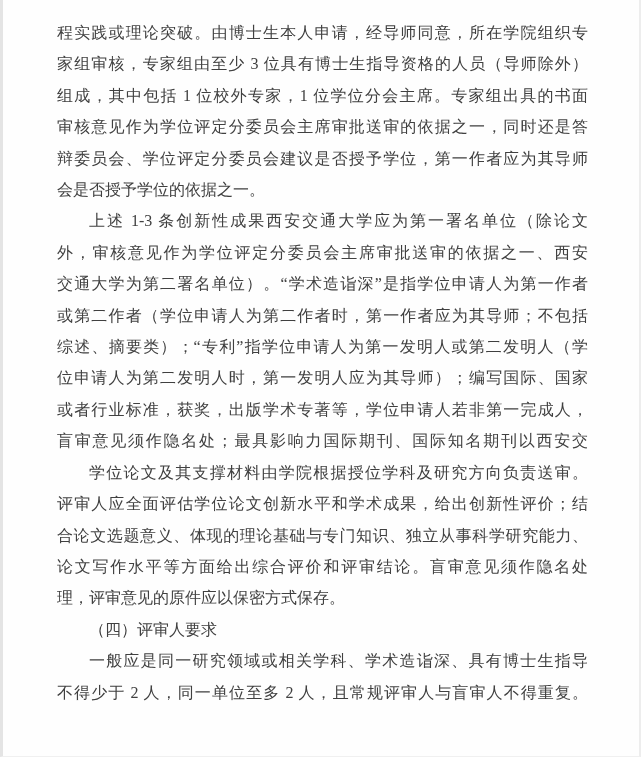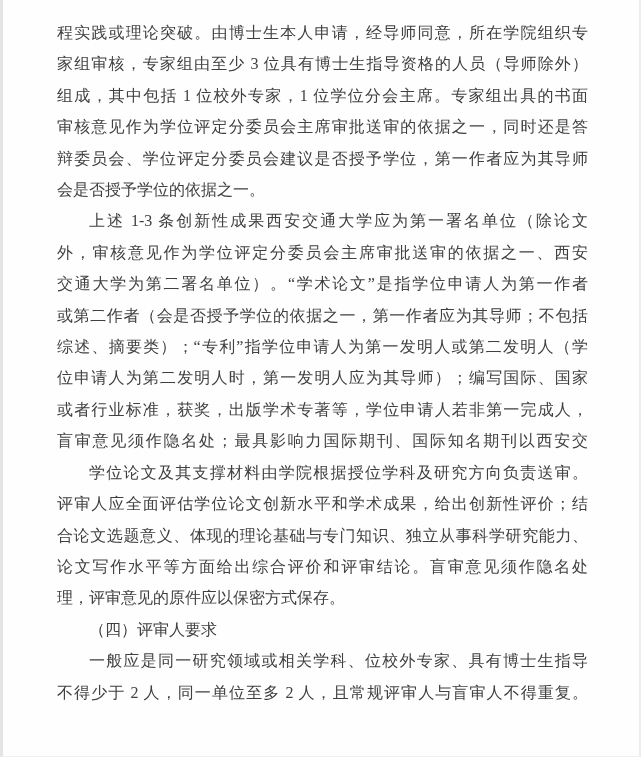--- a/index.html
+++ b/index.html
@@ -51,28 +51,28 @@
 <div class="page">
   <div class="textblock">
     <div class="ln j">程实践或理论突破。由博士生本人申请，经导师同意，所在学院组织专</div>
     <div class="ln j">家组审核，专家组由至少 3 位具有博士生指导资格的人员（导师除外）</div>
     <div class="ln j">组成，其中包括 1 位校外专家，1 位学位分会主席。专家组出具的书面</div>
     <div class="ln j">审核意见作为学位评定分委员会主席审批送审的依据之一，同时还是答</div>
     <div class="ln j">辩委员会、学位评定分委员会建议是否授予学位，第一作者应为其导师</div>
     <div class="ln end">会是否授予学位的依据之一。</div>
     <div class="ln j ind">上述 1-3 条创新性成果西安交通大学应为第一署名单位（除论文</div>
     <div class="ln j">外，审核意见作为学位评定分委员会主席审批送审的依据之一、西安</div>
-    <div class="ln j">交通大学为第二署名单位）。“学术论文”是指学位申请人为第一作者</div>
-    <div class="ln j">或第二作者（会是否授予学位的依据之一，第一作者应为其导师；不包括</div>
+    <div class="ln j">交通大学为第二署名单位）。“学术造诣深”是指学位申请人为第一作者</div>
+    <div class="ln j">或第二作者（学位申请人为第二作者时，第一作者应为其导师；不包括</div>
     <div class="ln j">综述、摘要类）；“专利”指学位申请人为第一发明人或第二发明人（学</div>
     <div class="ln j">位申请人为第二发明人时，第一发明人应为其导师）；编写国际、国家</div>
     <div class="ln j">或者行业标准，获奖，出版学术专著等，学位申请人若非第一完成人，</div>
     <div class="ln j">盲审意见须作隐名处；最具影响力国际期刊、国际知名期刊以西安交</div>
     <div class="ln j ind">学位论文及其支撑材料由学院根据授位学科及研究方向负责送审。</div>
     <div class="ln j">评审人应全面评估学位论文创新水平和学术成果，给出创新性评价；结</div>
     <div class="ln j">合论文选题意义、体现的理论基础与专门知识、独立从事科学研究能力、</div>
     <div class="ln j">论文写作水平等方面给出综合评价和评审结论。盲审意见须作隐名处</div>
     <div class="ln end">理，评审意见的原件应以保密方式保存。</div>
     <div class="ln end ind">（四）评审人要求</div>
-    <div class="ln j ind">一般应是同一研究领域或相关学科、位校外专家、具有博士生指导</div>
+    <div class="ln j ind">一般应是同一研究领域或相关学科、学术造诣深、具有博士生指导</div>
     <div class="ln j">不得少于 2 人，同一单位至多 2 人，且常规评审人与盲审人不得重复。</div>
   </div>
 </div>
 
 </body></html>

